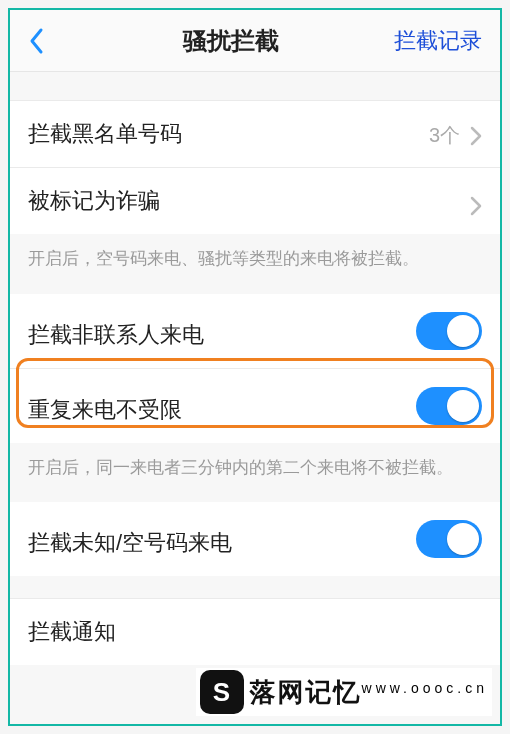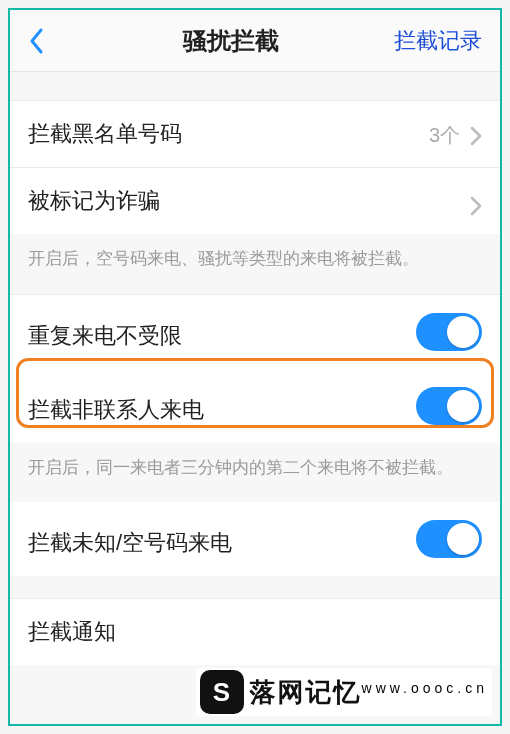--- a/index.html
+++ b/index.html
@@ -116,29 +116,29 @@
   <div class="row">
     <div class="row-title">被标记为诈骗</div>
     <div class="row-right">
       <svg class="chevron" width="12" height="20" viewBox="0 0 12 20">
           <polyline points="2,2 10,10 2,18" fill="none" stroke="#bbb" stroke-width="2.5" stroke-linecap="round" stroke-linejoin="round"></polyline>
         </svg>
     </div>
   </div>
   <div class="desc-row">开启后，空号码来电、骚扰等类型的来电将被拦截。</div>
 
-  <div class="row">
-    <div class="row-title">重复来电不受限</div>
+  <div class="row" id="noncontact-row" style="border-top:none;">
+    <div class="row-title">拦截非联系人来电</div>
     <div class="toggle">
         <div class="knob"></div>
       </div>
   </div>
 
-  <div class="row" id="noncontact-row" style="border-top:none;">
-    <div class="row-title">拦截非联系人来电</div>
+  <div class="row">
+    <div class="row-title">重复来电不受限</div>
     <div class="toggle">
         <div class="knob"></div>
       </div>
   </div>
   <div class="desc-row">开启后，同一来电者三分钟内的第二个来电将不被拦截。</div>
 
   <div class="row" style="border-top:none;">
     <div class="row-title">拦截未知/空号码来电</div>
     <div class="toggle">
         <div class="knob"></div>

